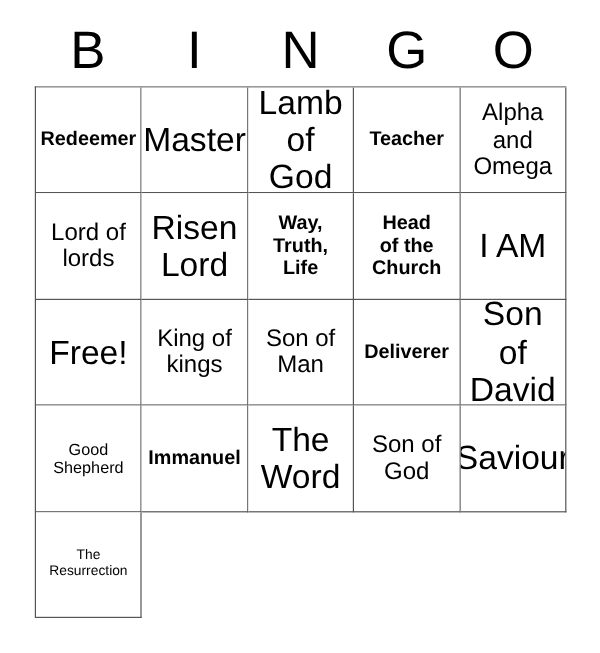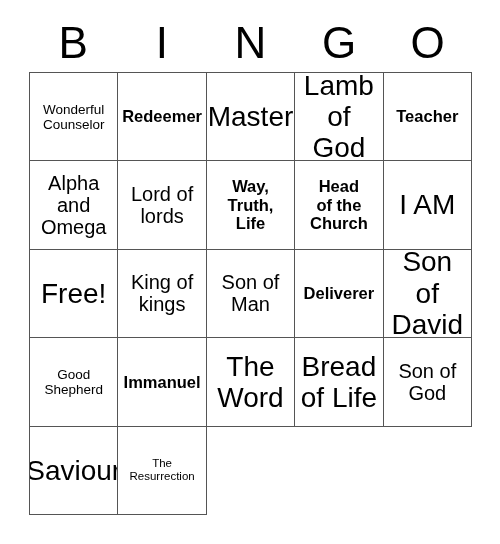--- a/index.html
+++ b/index.html
@@ -90,24 +90,20 @@
   <div id="header-row">
     <div class="header-letter">B</div>
     <div class="header-letter">I</div>
     <div class="header-letter">N</div>
     <div class="header-letter">G</div>
     <div class="header-letter">O</div>
   </div>
 
   <div id="grid">
 
-    <div class="cell fs-sm">
-      <span class="cell-text">Wonderful
-Counselor</span>
-    </div>
     <div class="cell fs-md">
       <span class="cell-text">Redeemer</span>
     </div>
     <div class="cell fs-xl">
       <span class="cell-text">Master</span>
     </div>
     <div class="cell fs-xl">
       <span class="cell-text">Lamb
 of God</span>
     </div>
@@ -116,20 +112,24 @@
     </div>
 
     <div class="cell fs-lg">
       <span class="cell-text">Alpha
 and
 Omega</span>
     </div>
     <div class="cell fs-lg">
       <span class="cell-text">Lord of
 lords</span>
+    </div>
+    <div class="cell fs-xxl">
+      <span class="cell-text">Risen
+Lord</span>
     </div>
     <div class="cell fs-md">
       <span class="cell-text">Way,
 Truth,
 Life</span>
     </div>
     <div class="cell fs-md">
       <span class="cell-text">Head
 of the
 Church</span>
@@ -162,24 +162,20 @@
 Shepherd</span>
     </div>
     <div class="cell fs-md">
       <span class="cell-text">Immanuel</span>
     </div>
     <div class="cell fs-xxl">
       <span class="cell-text">The
 Word</span>
     </div>
 
-    <div class="cell fs-xxl">
-      <span class="cell-text">Bread
-of Life</span>
-    </div>
     <div class="cell fs-lg">
       <span class="cell-text">Son of
 God</span>
     </div>
     <div class="cell fs-xl">
       <span class="cell-text">Saviour</span>
     </div>
     <div class="cell fs-xs">
       <span class="cell-text">The
 Resurrection</span>

